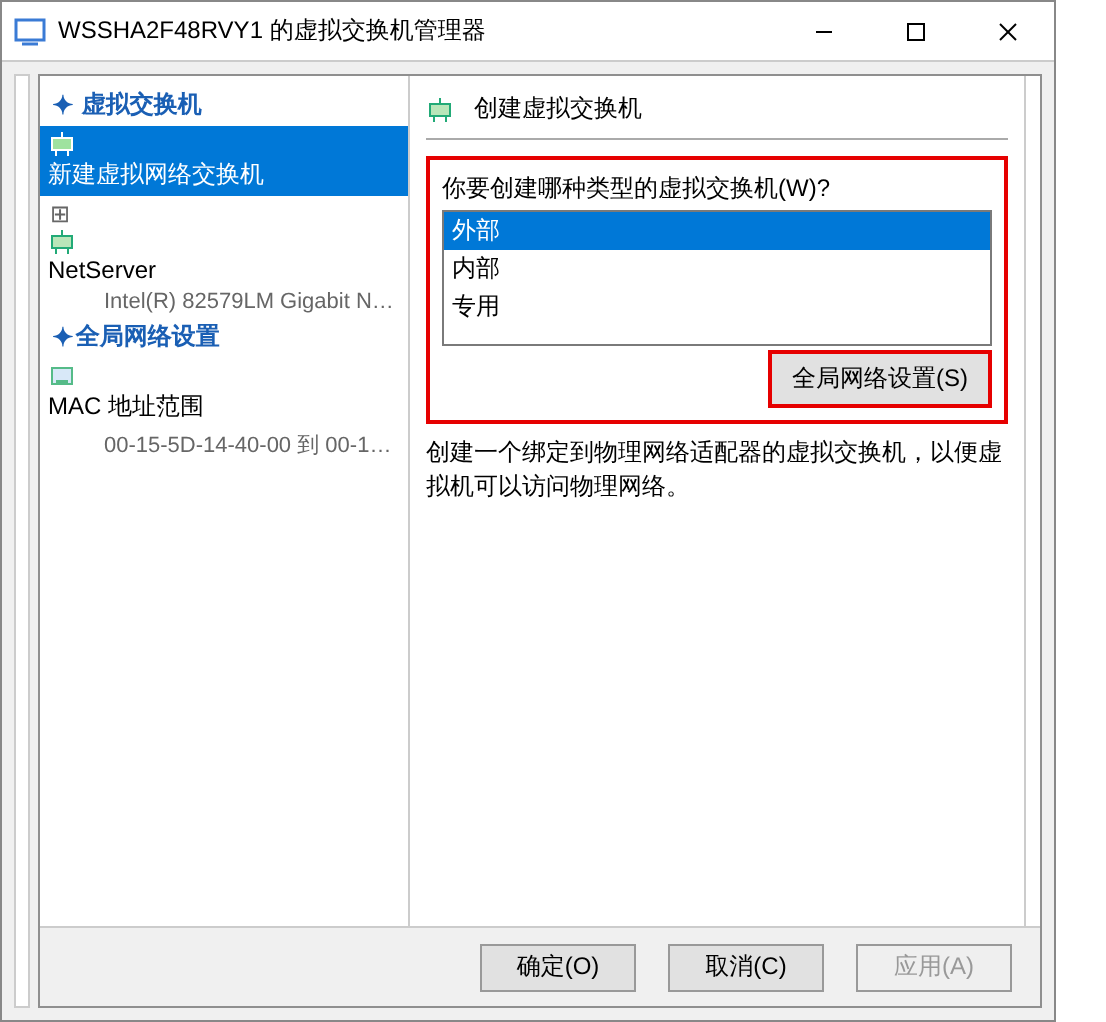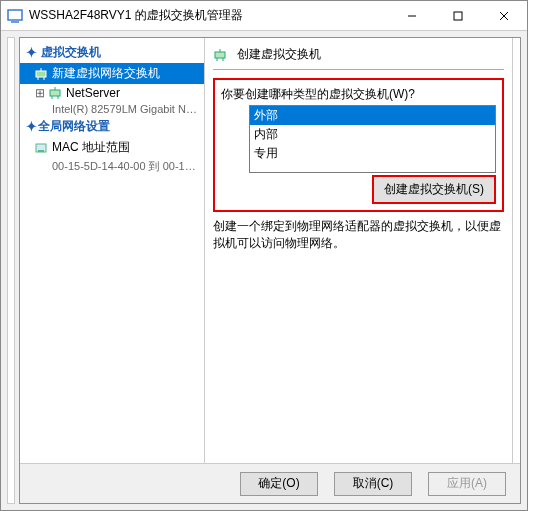--- a/index.html
+++ b/index.html
@@ -9,31 +9,31 @@
     .titlebar-icon { width: 16px; height: 16px; margin-right: 6px; }
     .titlebar-text { flex: 1; font-size: 12px; color: #000; }
     .titlebar-controls { display: flex; }
     .tb-btn { width: 46px; height: 30px; display: flex; align-items: center; justify-content: center; color: #000; }
     .content { flex: 1; display: flex; padding: 6px; gap: 4px; overflow: hidden; }
     .left-gutter { width: 8px; border: 1px solid #ccc; background: #fff; }
     .body-wrap { flex: 1; border: 1px solid #8f8f8f; background: #fff; display: flex; flex-direction: column; }
     .splitbody { flex: 1; display: flex; overflow: hidden; }
     .tree-pane { width: 185px; border-right: 1px solid #ccc; padding: 4px 0; overflow: hidden; }
     .tree-header { display: flex; align-items: center; padding: 2px 6px; font-weight: bold; color: #1a5fb4; font-size: 12px; }
-    .tree-item { display: flex; align-items: center; padding: 2px 6px 2px 14px; font-size: 12px; white-space: nowrap; overflow: hidden; text-overflow: ellipsis; }
+    .tree-item { display: flex; padding: 2px 6px 2px 4px; font-size: 12px; white-space: nowrap; overflow: hidden; text-overflow: ellipsis; flex-direction: column; }
     .tree-item.selected { background: #0078d7; color: #fff; }
     .tree-subitem { padding: 1px 6px 1px 32px; font-size: 11px; color: #666; white-space: nowrap; overflow: hidden; text-overflow: ellipsis; }
     .tree-expander { width: 12px; display: inline-block; text-align: center; color: #666; margin-right: 2px; }
     .tree-icon { width: 14px; height: 14px; margin-right: 4px; display: inline-flex; align-items: center; justify-content: center; flex-shrink: 0; }
     .star { color: #1a5fb4; font-size: 13px; }
     .right-pane { flex: 1; padding: 8px; display: flex; flex-direction: column; overflow: hidden; }
     .right-header { display: flex; align-items: center; border-bottom: 1px solid #aaa; padding-bottom: 6px; margin-bottom: 8px; }
     .red-box { border: 2px solid #e60000; padding: 6px; display: flex; flex-direction: column; gap: 2px; }
     .prompt-text { font-size: 12px; }
-    .listbox { border: 1px solid #7a7a7a; background: #fff; height: 68px; overflow: hidden; margin-left: 28px; }
+    .listbox { border: 1px solid #7a7a7a; background: #fff; height: 68px; overflow: hidden; }
     .listopt { padding: 1px 4px; font-size: 12px; }
     .listopt.sel { background: #0078d7; color: #fff; }
     .create-row { display: flex; justify-content: flex-end; }
     .create-btn { border: 2px solid #e60000; background: #e1e1e1; padding: 4px 10px; font-size: 12px; }
     .desc-text { font-size: 12px; margin-top: 6px; }
     .button-row { height: 40px; display: flex; justify-content: flex-end; align-items: center; gap: 16px; padding: 0 14px; border-top: 1px solid #ccc; background: #f0f0f0; }
     .btn { min-width: 78px; height: 24px; border: 1px solid #999; background: #e1e1e1; font-size: 12px; display: inline-flex; align-items: center; justify-content: center; }
     .btn.disabled { color: #999; background: #efefef; }
     .header-icon svg { display: block; }
     .verts { width: 8px; background: #fff; border-left: 1px solid #ccc; }
@@ -135,21 +135,21 @@
           </div>
 
           <div class="red-box">
             <div class="prompt-text">你要创建哪种类型的虚拟交换机(W)?</div>
             <div class="listbox">
               <div class="listopt sel">外部</div>
               <div class="listopt">内部</div>
               <div class="listopt">专用</div>
             </div>
             <div class="create-row">
-              <button class="create-btn">创建虚拟交换机(S)</button>
+              <button class="create-btn">全局网络设置(S)</button>
             </div>
           </div>
 
           <div class="desc-text">创建一个绑定到物理网络适配器的虚拟交换机，以便虚拟机可以访问物理网络。</div>
         </div>
 
         <div class="verts"></div>
       </div>
 
       <div class="button-row">

